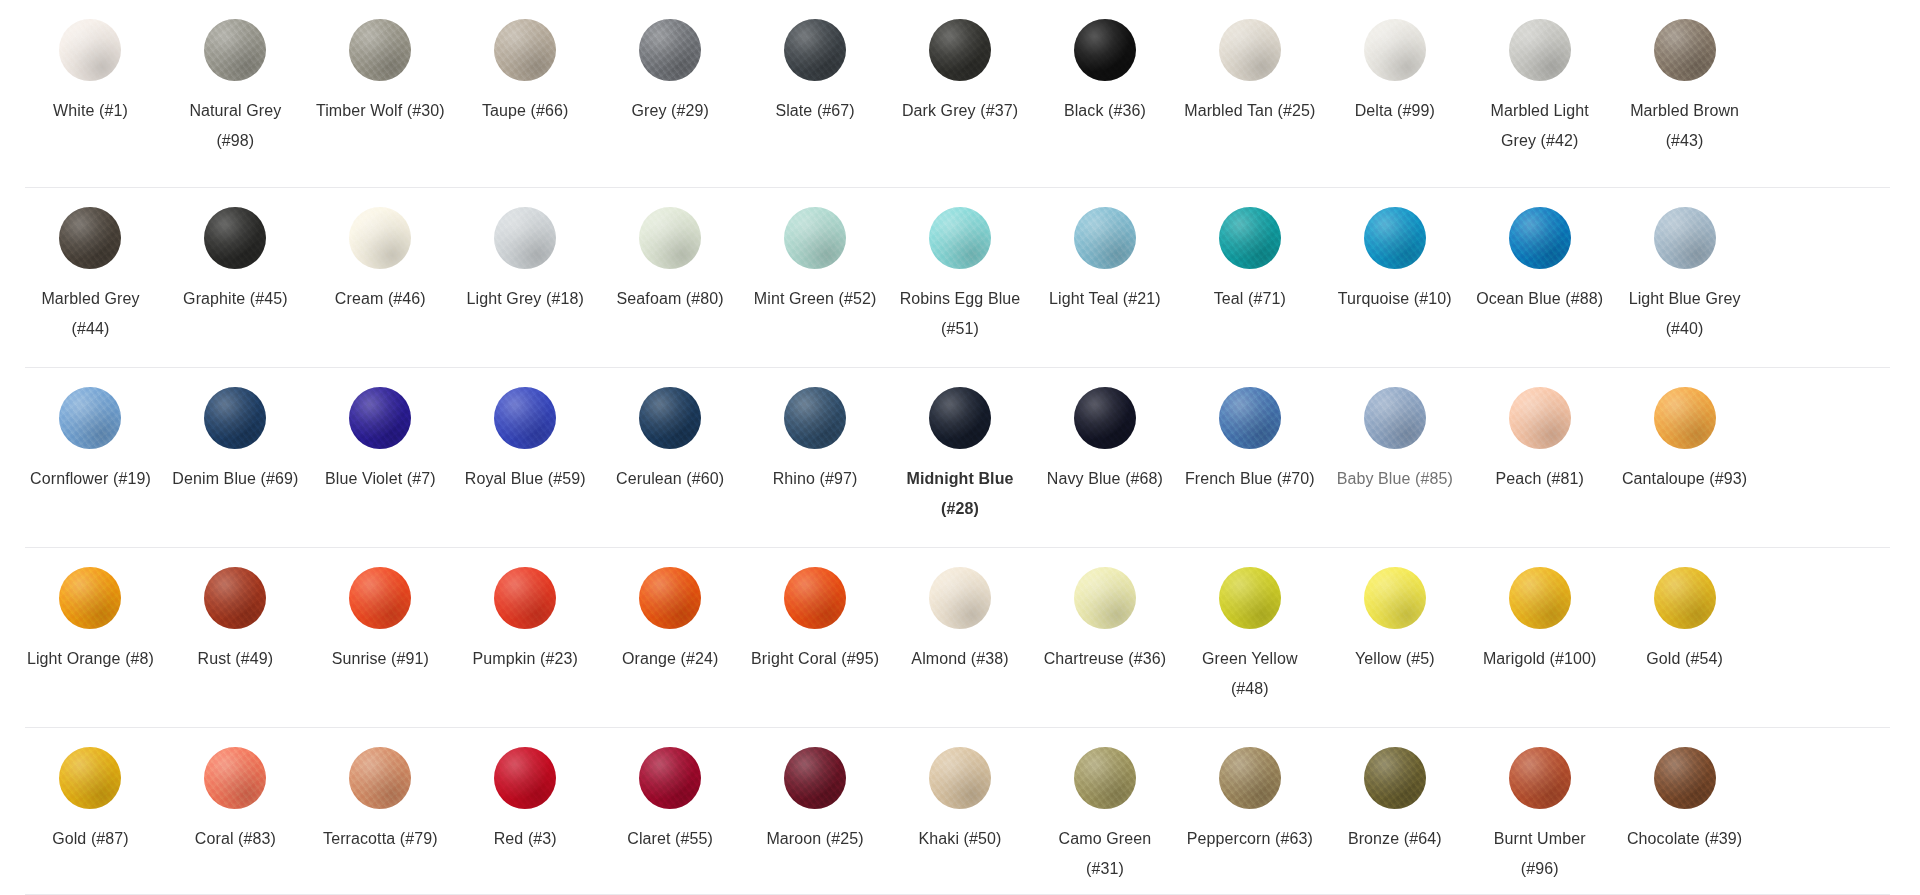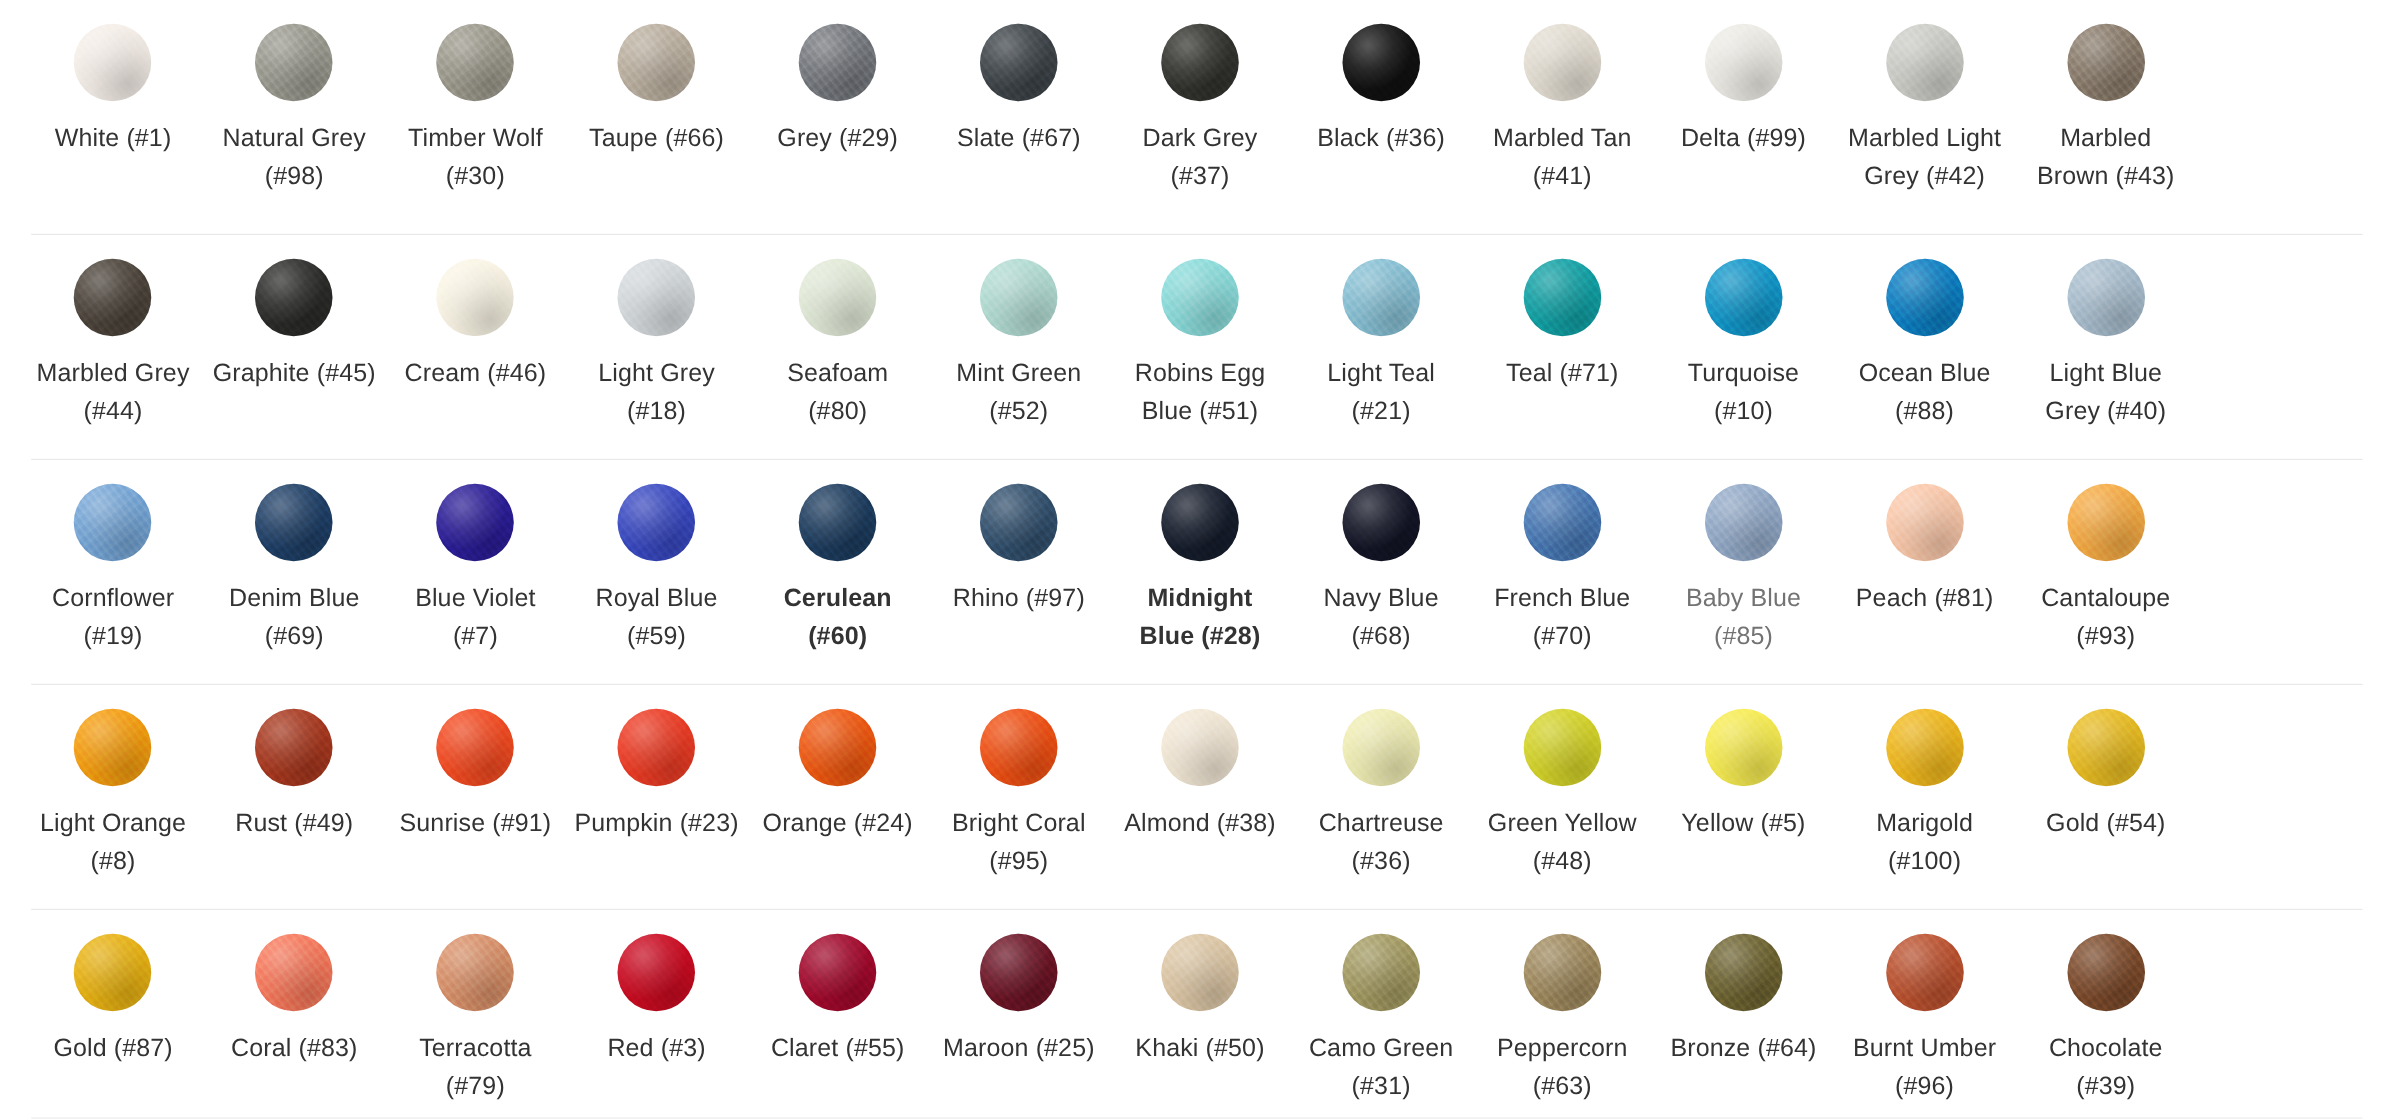--- a/index.html
+++ b/index.html
@@ -90,21 +90,21 @@
     opacity: 0.20;
     background-image:
       repeating-linear-gradient(52deg, rgba(255,255,255,0.55) 0px, rgba(255,255,255,0) 2px, rgba(0,0,0,0.30) 3px, rgba(0,0,0,0) 5px),
       repeating-linear-gradient(-38deg, rgba(255,255,255,0.40) 0px, rgba(255,255,255,0) 3px, rgba(0,0,0,0.22) 4px, rgba(0,0,0,0) 7px);
     pointer-events: none;
     mix-blend-mode: overlay;
   }
 
   .swatch-label {
     margin-top: 13px;
-    font-size: 20px;
+    font-size: 16px;
     line-height: 30px;
     text-align: center;
     color: #333333;
     letter-spacing: 0.1px;
     max-width: 132px;
     word-wrap: break-word;
   }
 </style>
 </head>
 <body style="background-color: rgb(255, 255, 255);">
@@ -157,21 +157,21 @@
       <div class="swatch-cell">
         <div class="ball-wrap">
           <div class="ball" style="background-color: rgb(17, 17, 17);"></div>
         </div>
         <div class="swatch-label" style="color: rgb(51, 51, 51);">Black (#36)</div>
       </div>
       <div class="swatch-cell">
         <div class="ball-wrap">
           <div class="ball" style="background-color: rgb(228, 222, 211);"></div>
         </div>
-        <div class="swatch-label" style="color: rgb(51, 51, 51);">Marbled Tan (#41)</div>
+        <div class="swatch-label" style="color: rgb(51, 51, 51);">Marbled Tan (#25)</div>
       </div>
       <div class="swatch-cell">
         <div class="ball-wrap">
           <div class="ball" style="background-color: rgb(238, 236, 230);"></div>
         </div>
         <div class="swatch-label" style="color: rgb(51, 51, 51);">Delta (#99)</div>
       </div>
       <div class="swatch-cell">
         <div class="ball-wrap">
           <div class="ball" style="background-color: rgb(205, 205, 200);"></div>
@@ -283,21 +283,21 @@
       <div class="swatch-cell">
         <div class="ball-wrap">
           <div class="ball" style="background-color: rgb(57, 73, 193);"></div>
         </div>
         <div class="swatch-label" style="color: rgb(51, 51, 51);">Royal Blue (#59)</div>
       </div>
       <div class="swatch-cell">
         <div class="ball-wrap">
           <div class="ball" style="background-color: rgb(29, 60, 94);"></div>
         </div>
-        <div class="swatch-label" style="color: rgb(51, 51, 51); font-weight: bold;">Cerulean (#60)</div>
+        <div class="swatch-label" style="color: rgb(51, 51, 51);">Cerulean (#60)</div>
       </div>
       <div class="swatch-cell">
         <div class="ball-wrap">
           <div class="ball" style="background-color: rgb(50, 80, 109);"></div>
         </div>
         <div class="swatch-label" style="color: rgb(51, 51, 51);">Rhino (#97)</div>
       </div>
       <div class="swatch-cell">
         <div class="ball-wrap">
           <div class="ball" style="background-color: rgb(22, 29, 44);"></div>

